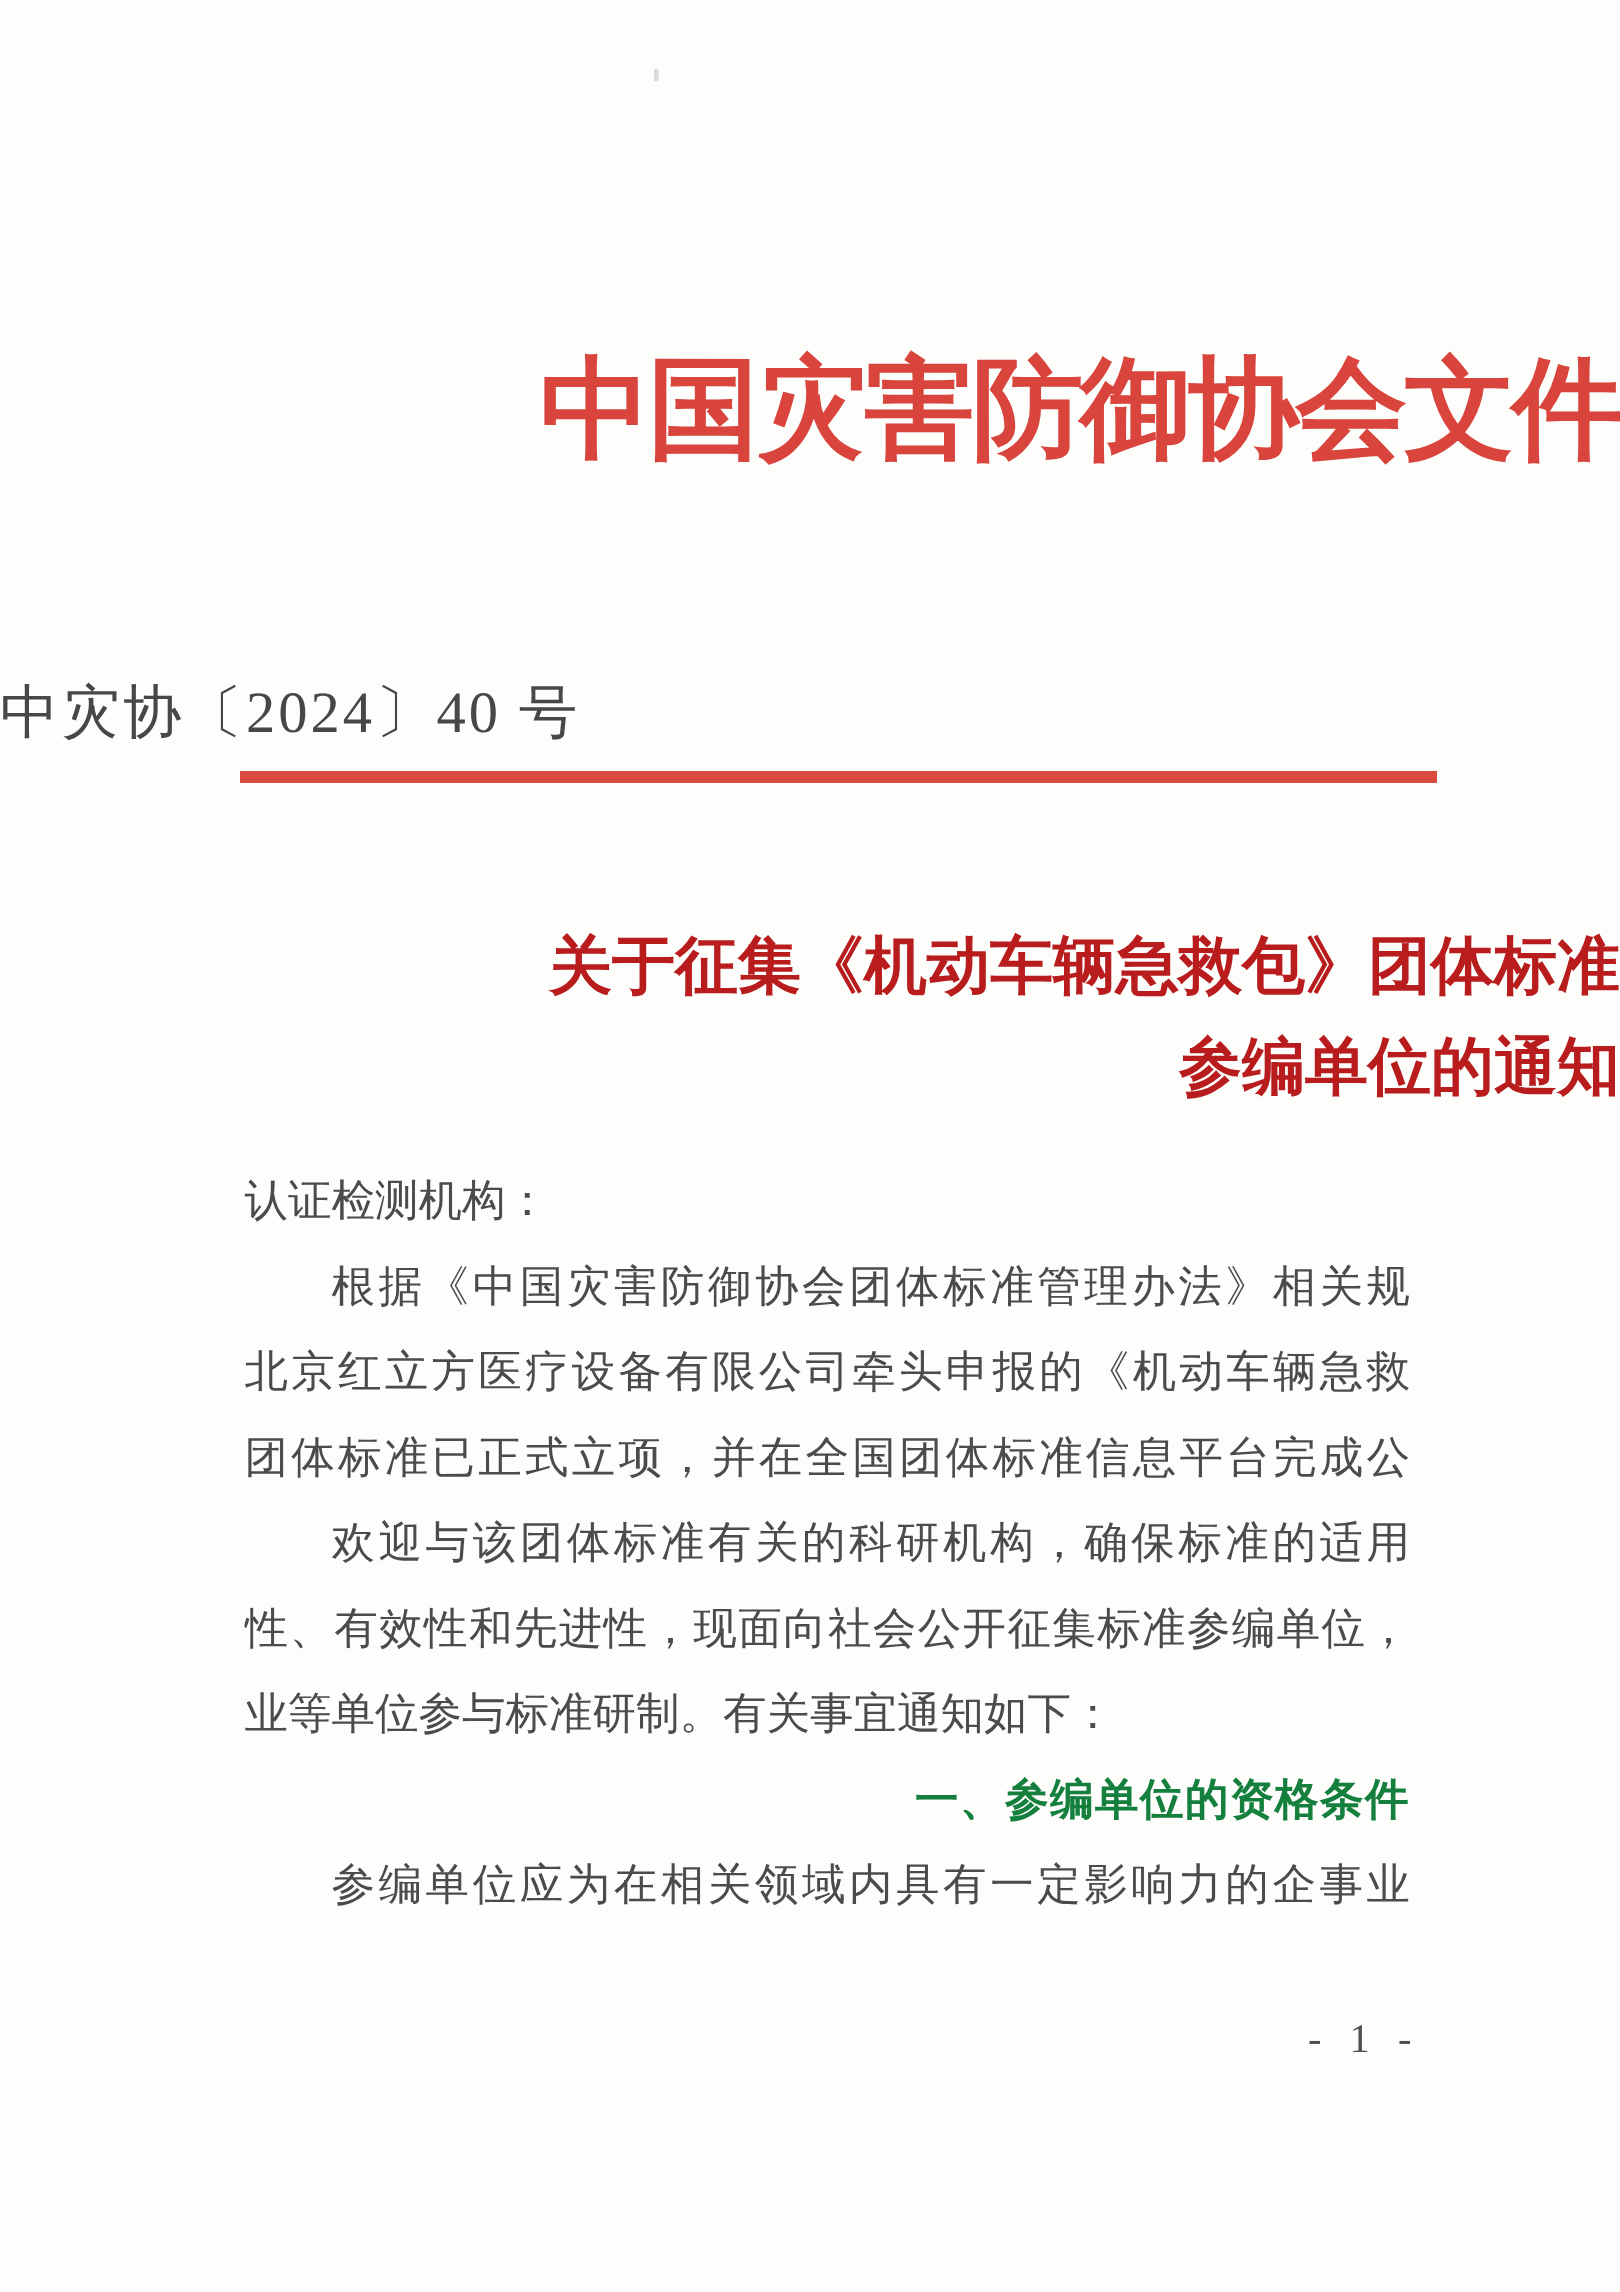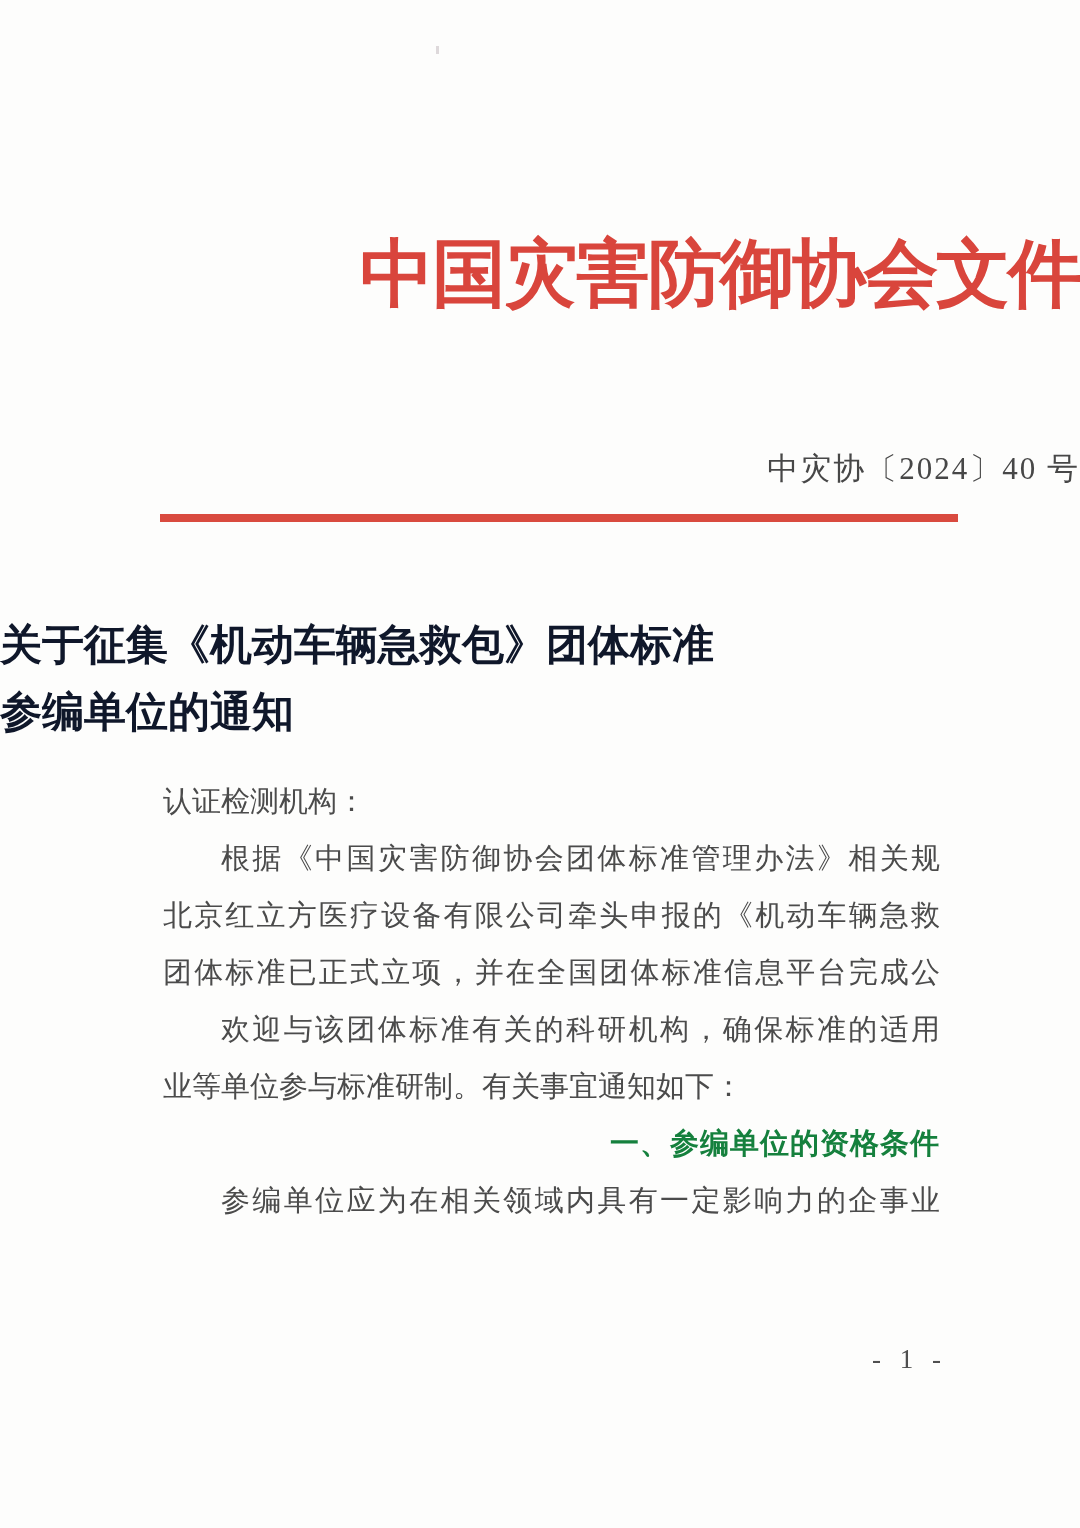--- a/index.html
+++ b/index.html
@@ -23,44 +23,44 @@
     font-weight: bold;
     letter-spacing: -2px;
     color: #d9453c;
     white-space: nowrap;
   }
   .doc-number {
     position: absolute;
     top: 448px;
     left: 0;
     width: 100%;
-    text-align: right;
-    font-size: 31px;
+    text-align: left;
+    font-size: 39px;
     letter-spacing: 2px;
     color: #474747;
     white-space: nowrap;
   }
   .red-rule {
     position: absolute;
     top: 514px;
     left: 160px;
     width: 798px;
     height: 8px;
     background: #d94a3f;
   }
   .doc-title {
     position: absolute;
     top: 612px;
     left: 0;
     width: 100%;
-    text-align: left;
+    text-align: right;
     font-weight: bold;
     font-size: 42px;
     line-height: 67px;
-    color: #0f172a;
+    color: #b91c1c;
     letter-spacing: 0px;
   }
   .body-text {
     position: absolute;
     top: 773px;
     left: 163px;
     width: 777px;
     font-size: 29px;
     color: #4b4b4b;
   }
@@ -119,20 +119,21 @@
     <div>关于征集《机动车辆急救包》团体标准</div>
     <div>参编单位的通知</div>
   </div>
 
   <div class="body-text">
     <div class="line">认证检测机构：</div>
     <div class="line indent fill">根据《中国灾害防御协会团体标准管理办法》相关规定，</div>
     <div class="line fill">北京红立方医疗设备有限公司牵头申报的《机动车辆急救包》</div>
     <div class="line fill">团体标准已正式立项，并在全国团体标准信息平台完成公示。</div>
     <div class="line indent fill">欢迎与该团体标准有关的科研机构，确保标准的适用</div>
+    <div class="line fill">性、有效性和先进性，现面向社会公开征集标准参编单位，</div>
     <div class="line">业等单位参与标准研制。有关事宜通知如下：</div>
     <div class="line indent head">一、参编单位的资格条件</div>
     <div class="line indent fill">参编单位应为在相关领域内具有一定影响力的企事业</div>
   </div>
 
   <div class="page-number">- 1 -</div>
 
 </div>
 
 </body></html>

